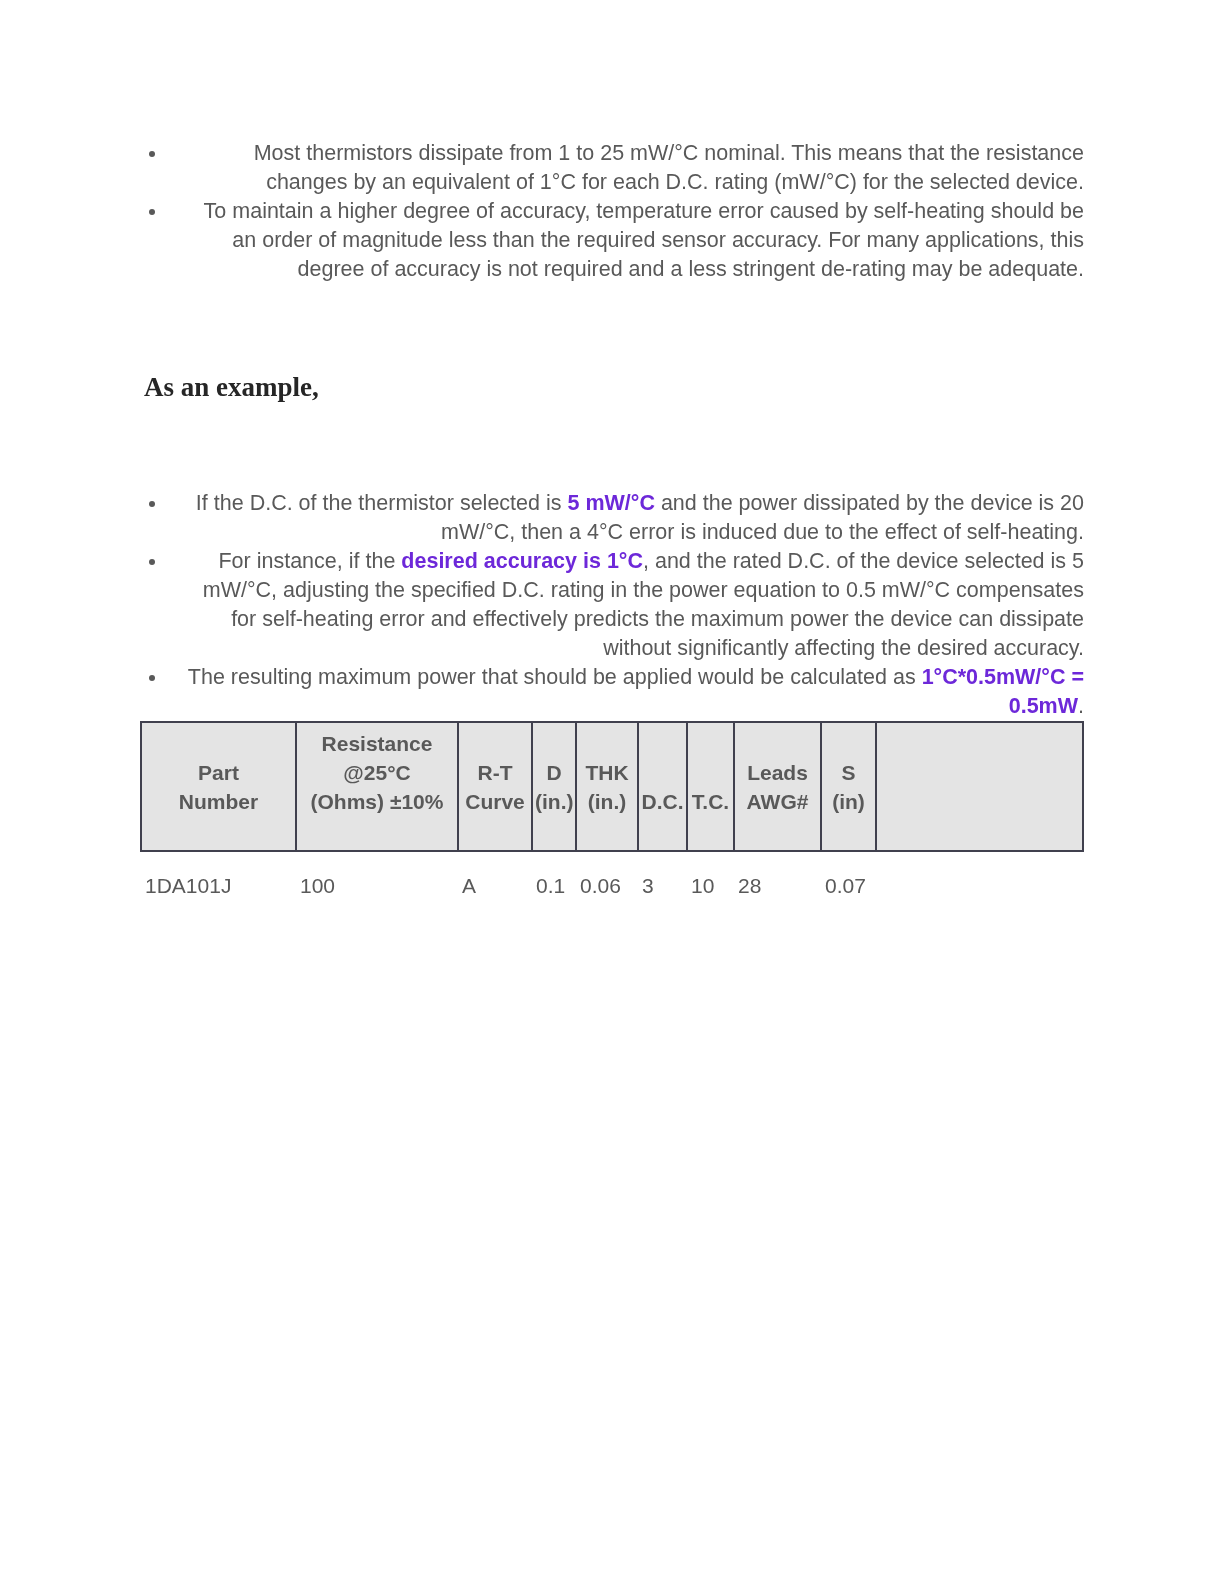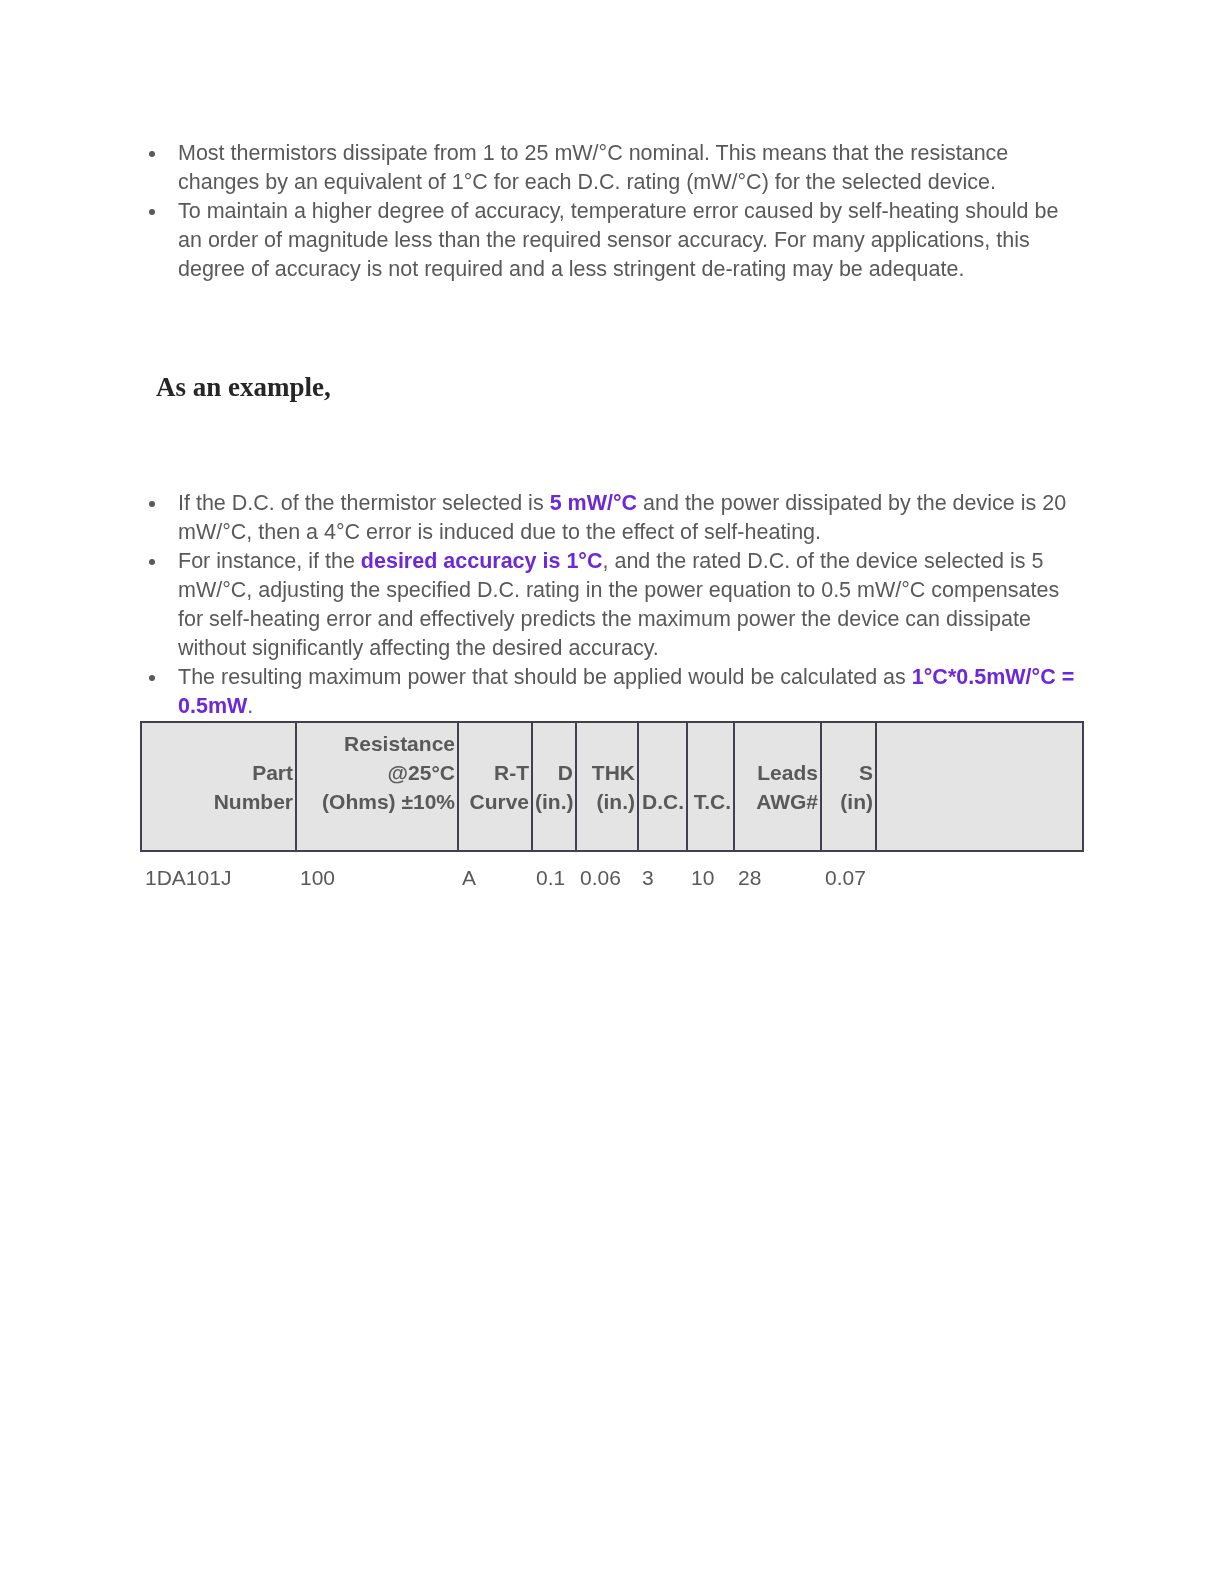--- a/index.html
+++ b/index.html
@@ -19,66 +19,67 @@
   ul.bullets {
     list-style: none;
     margin: 0;
     padding: 0;
     font-size: 21.5px;
     line-height: 29px;
   }
   .bullet-item {
     position: relative;
     padding-left: 38px;
+    text-align: right;
   }
   .bullet-item::before {
     content: "";
     position: absolute;
     left: 9px;
     top: 12px;
     width: 6px;
     height: 6px;
     border-radius: 50%;
     background: #595959;
   }
   .bullet-item b { font-weight: bold; color: #6d28d9; }
   .serif-heading {
     font-family: "Liberation Serif", "DejaVu Serif", serif;
     font-weight: bold;
     color: #262626;
     font-size: 27px;
     line-height: 31px;
-    margin: 16px;
+    margin: 4px;
   }
   .h-example { margin-top: 88px; margin-bottom: 86px; }
   .h-table   { margin-top: 79px; margin-bottom: 31px; }
   table.spec-table {
     border-collapse: collapse;
     table-layout: fixed;
     width: 942px;
     font-size: 21px;
   }
   table.spec-table th {
     background: #e4e4e4;
     border: 2px solid #40404e;
     font-weight: bold;
     color: #595959;
-    text-align: right;
+    text-align: center;
     vertical-align: bottom;
     padding: 6px 2px 34px 2px;
     white-space: pre-line;
     line-height: 29px;
     overflow: hidden;
     margin-left: 40px;
   }
   table.spec-table td {
     border: none;
     text-align: left;
     vertical-align: top;
-    padding: 11px 2px 0 4px;
+    padding: 19px 2px 0 4px;
     height: 65px;
     line-height: 29px;
     color: #595959;
     overflow: hidden;
   }
 </style>
 </head>
 <body>
 
 <div class="page">

